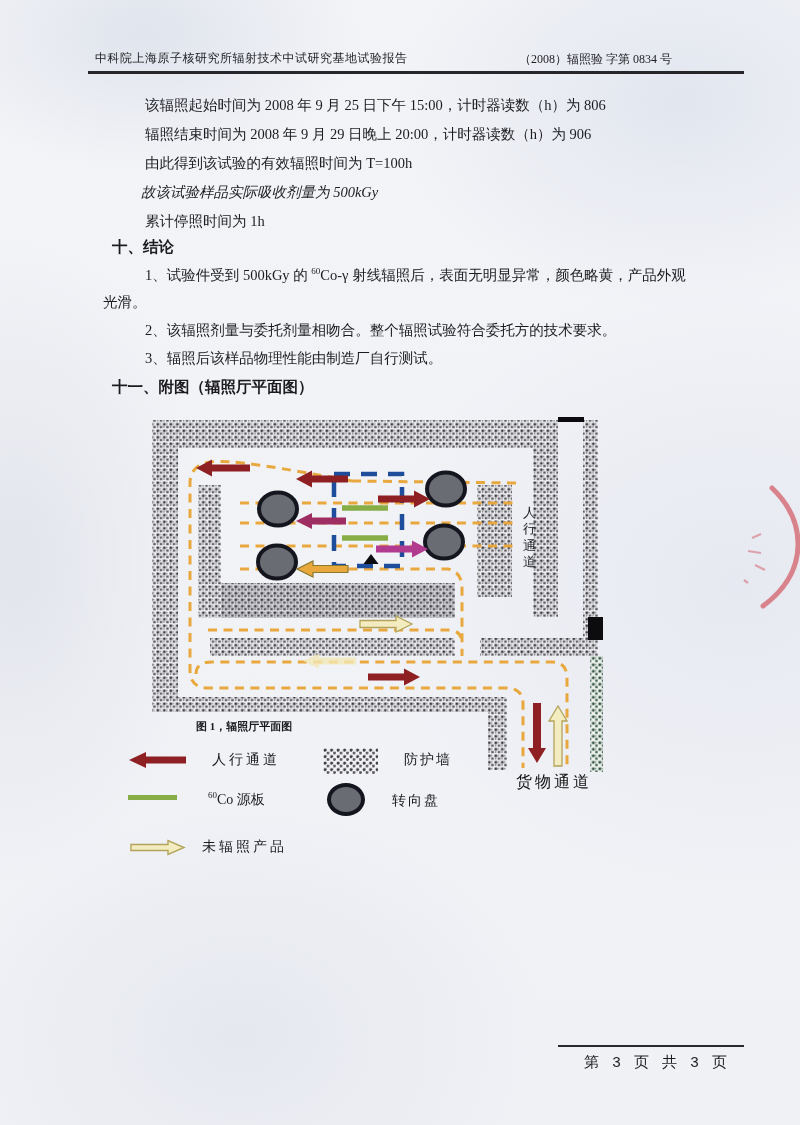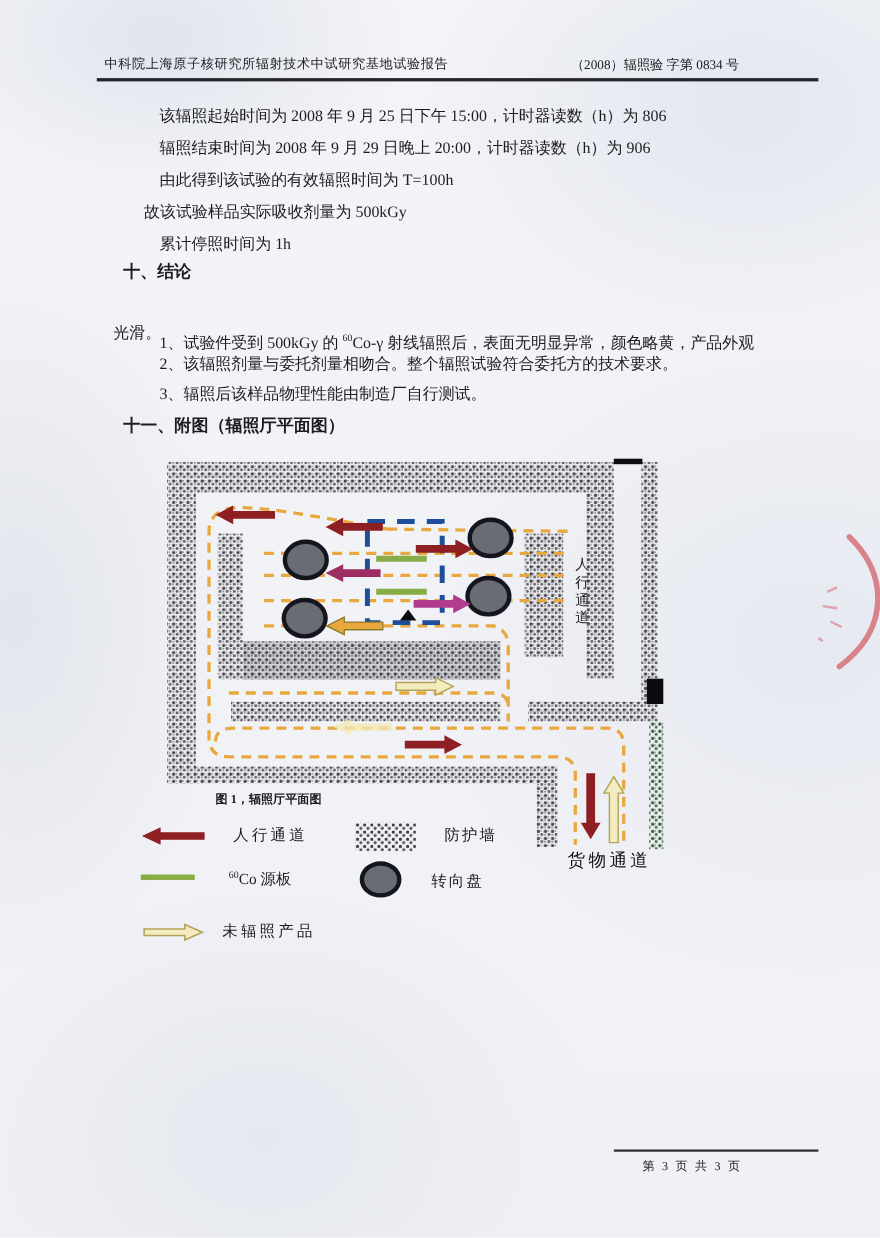--- a/index.html
+++ b/index.html
@@ -28,38 +28,38 @@
   .wallswatch{
     background-color:#f2f2f4;
     background-image:
       radial-gradient(circle at 2px 2px, #3e3e46 1.3px, transparent 1.7px),
       radial-gradient(circle at 5px 5px, #5a5a62 1.2px, transparent 1.6px);
     background-size:6.5px 6.5px;
   }
   .greenline{background:#86ad46;}
   .turncircle{background:#696c73;border:4px solid #15151f;border-radius:50%;}
   .footer-line{background:#2a2a2e;}
-  .footer-text{font-size:11px;letter-spacing:2px;white-space:nowrap;}
+  .footer-text{font-size:15px;letter-spacing:2px;white-space:nowrap;font-family:Liberation Mono, monospace;}
 </style>
 </head>
 <body>
 
 <div class="abs hdr" style="left:95px;top:50px;">中科院上海原子核研究所辐射技术中试研究基地试验报告</div>
 <div class="abs hdr" style="left:519px;top:51px;letter-spacing:0;">（2008）辐照验  字第  0834 号</div>
 <div class="abs rule" style="left:88px;top:71px;width:656px;height:2.5px;"></div>
 
 <div class="abs bodyline" style="left:145px;top:96px;">该辐照起始时间为 2008 年 9 月 25 日下午 15:00，计时器读数（h）为 806</div>
 <div class="abs bodyline" style="left:145px;top:125px;">辐照结束时间为 2008 年 9 月 29 日晚上 20:00，计时器读数（h）为 906</div>
 <div class="abs bodyline" style="left:145px;top:154px;">由此得到该试验的有效辐照时间为 T=100h</div>
-<div class="abs bodyline" style="left:131px;top:183px;">故该试验样品实际吸收剂量为 500kGy</div>
+<div class="abs bodyline" style="left:141px;top:183px;font-style:italic;">故该试验样品实际吸收剂量为 500kGy</div>
 <div class="abs bodyline" style="left:145px;top:212px;">累计停照时间为 1h</div>
 
 <div class="abs sect" style="left:112px;top:237px;">十、结论</div>
 
-<div class="abs bodyline" style="left:145px;top:266px;margin-top:36px;"><span>1、试验件受到 500kGy 的 </span><sup>60</sup><span>Co-γ 射线辐照后，表面无明显异常，颜色略黄，产品外观</span></div>
+<div class="abs bodyline" style="left:145px;top:266px;"><span>1、试验件受到 500kGy 的 </span><sup>60</sup><span>Co-γ 射线辐照后，表面无明显异常，颜色略黄，产品外观</span></div>
 <div class="abs bodyline" style="left:103px;top:293px;">光滑。</div>
 <div class="abs bodyline" style="left:145px;top:321px;">2、该辐照剂量与委托剂量相吻合。整个辐照试验符合委托方的技术要求。</div>
 <div class="abs bodyline" style="left:145px;top:349px;">3、辐照后该样品物理性能由制造厂自行测试。</div>
 
 <div class="abs sect" style="left:112px;top:377px;">十一、附图（辐照厅平面图）</div>
 
 <svg class="abs" style="left:138px;top:412px;" width="480" height="395" viewBox="138 412 480 395">
   <defs>
     <pattern id="wp" width="6.5" height="6.5" patternUnits="userSpaceOnUse">
       <rect width="6.5" height="6.5" fill="#f2f2f4"></rect>

